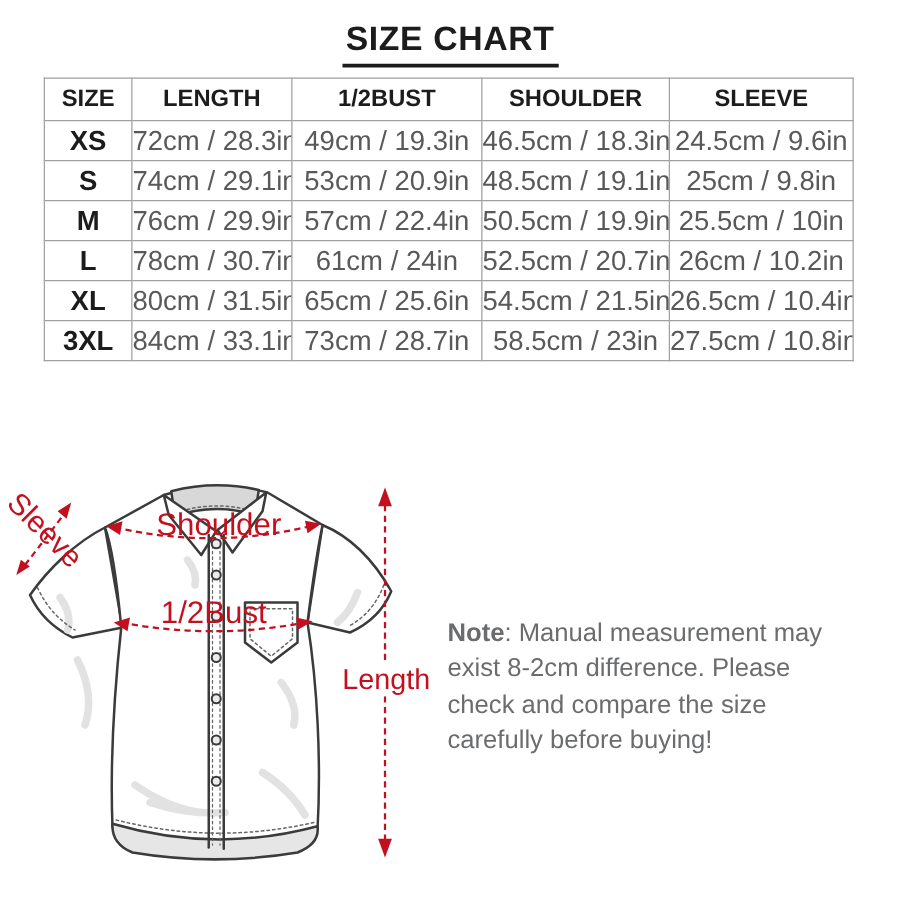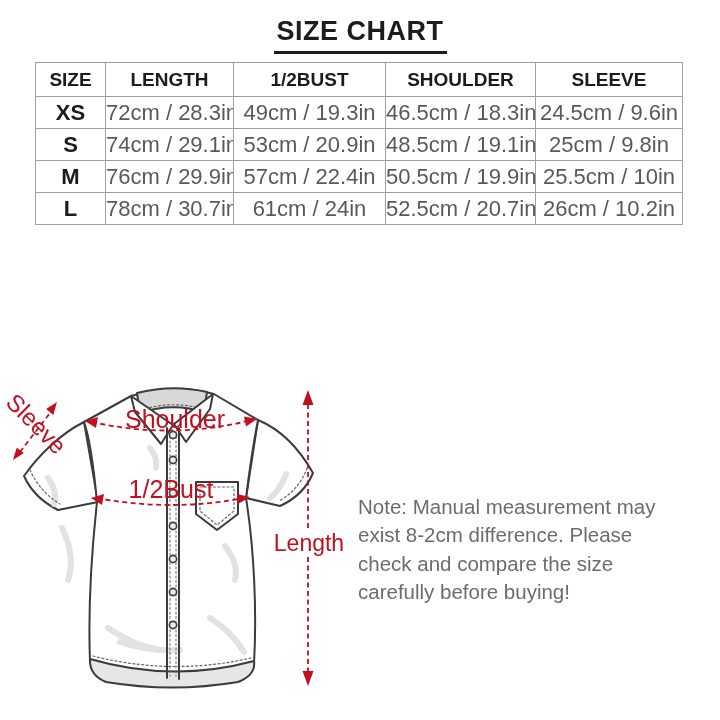--- a/index.html
+++ b/index.html
@@ -31,21 +31,21 @@
   .size-chart th{height:33px;font-size:19px;font-weight:bold;color:var(--ink,#1c1c1c);}
   .size-chart td{height:31px;font-size:22px;color:var(--cell-text,#595959);}
   .size-chart td.size{font-weight:bold;color:var(--ink,#1c1c1c);}
   .diagram{position:absolute;left:0;top:378px;width:345px;height:336px;}
   .diagram svg{display:block;width:345px;height:336px;}
   .diagram text{font-family:"Liberation Sans",sans-serif;}
   .note{
     position:absolute;left:358px;top:472px;width:332px;
     font-size:20.5px;line-height:28.5px;color:var(--note-text,#6b6c6e);
   }
-  .note b{font-weight:normal;}
+  .note b{font-weight:bold;}
 </style>
 </head>
 <body>
 
 <div class="title-wrap">
   <span class="title">SIZE CHART</span>
 </div>
 
 <table class="size-chart">
   <colgroup>
@@ -85,20 +85,34 @@
       <td>57cm / 22.4in</td>
       <td>50.5cm / 19.9in</td>
       <td>25.5cm / 10in</td>
     </tr>
     <tr>
       <td class="size">L</td>
       <td>78cm / 30.7in</td>
       <td>61cm / 24in</td>
       <td>52.5cm / 20.7in</td>
       <td>26cm / 10.2in</td>
+    </tr>
+    <tr>
+      <td class="size">XL</td>
+      <td>80cm / 31.5in</td>
+      <td>65cm / 25.6in</td>
+      <td>54.5cm / 21.5in</td>
+      <td>26.5cm / 10.4in</td>
+    </tr>
+    <tr>
+      <td class="size">3XL</td>
+      <td>84cm / 33.1in</td>
+      <td>73cm / 28.7in</td>
+      <td>58.5cm / 23in</td>
+      <td>27.5cm / 10.8in</td>
     </tr>
   </tbody>
 </table>
 
 <div class="diagram">
   <svg viewBox="0 0 345 336" xmlns="http://www.w3.org/2000/svg">
 
     <g stroke="#3b3b3b" stroke-width="2" fill="#ffffff" stroke-linejoin="round" stroke-linecap="round">
 
       <path d="M 84 44 C 60 56 38 78 24 98 Q 34 120 58 132 L 98 124 Z"></path>

